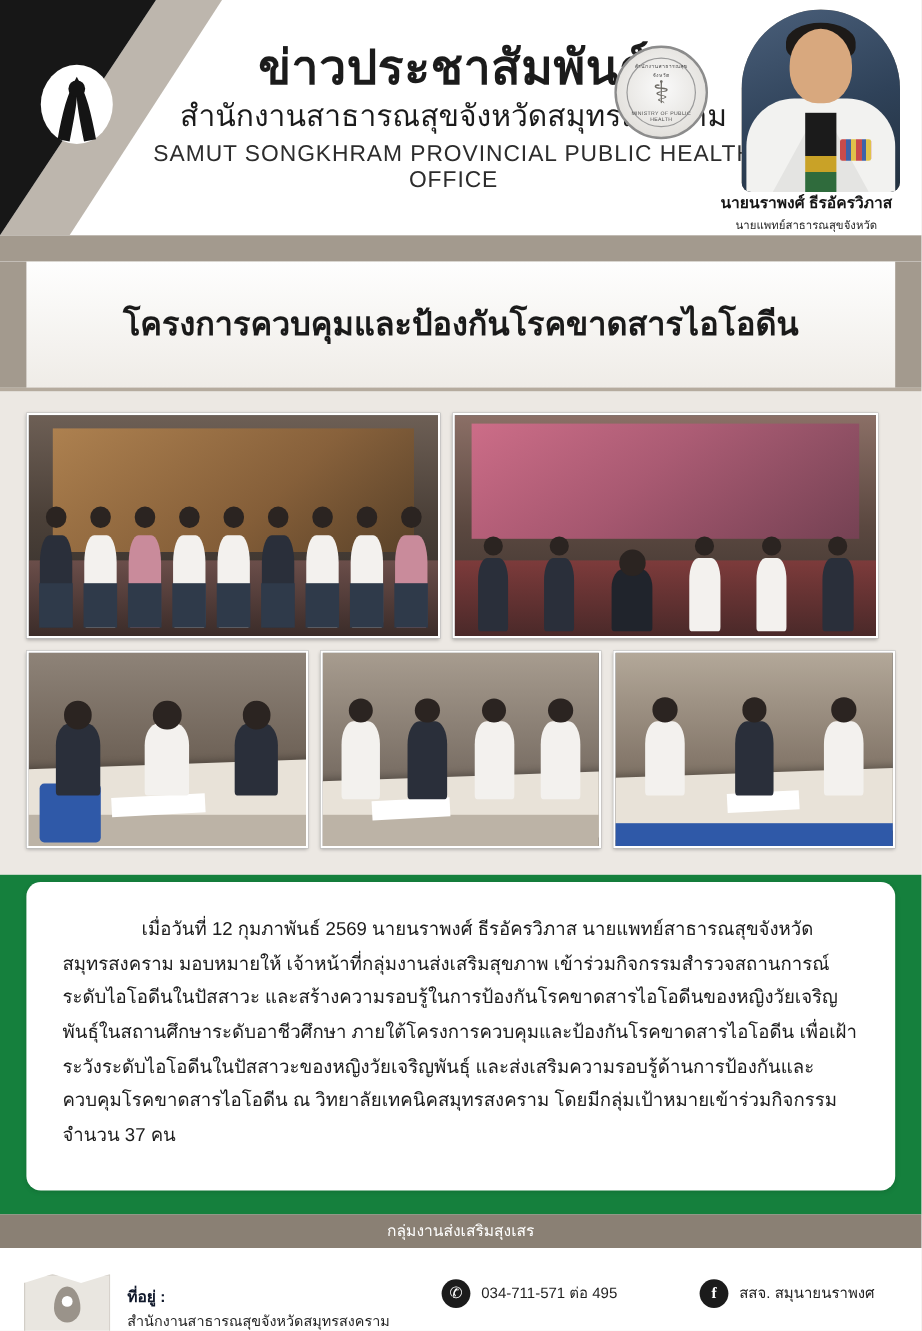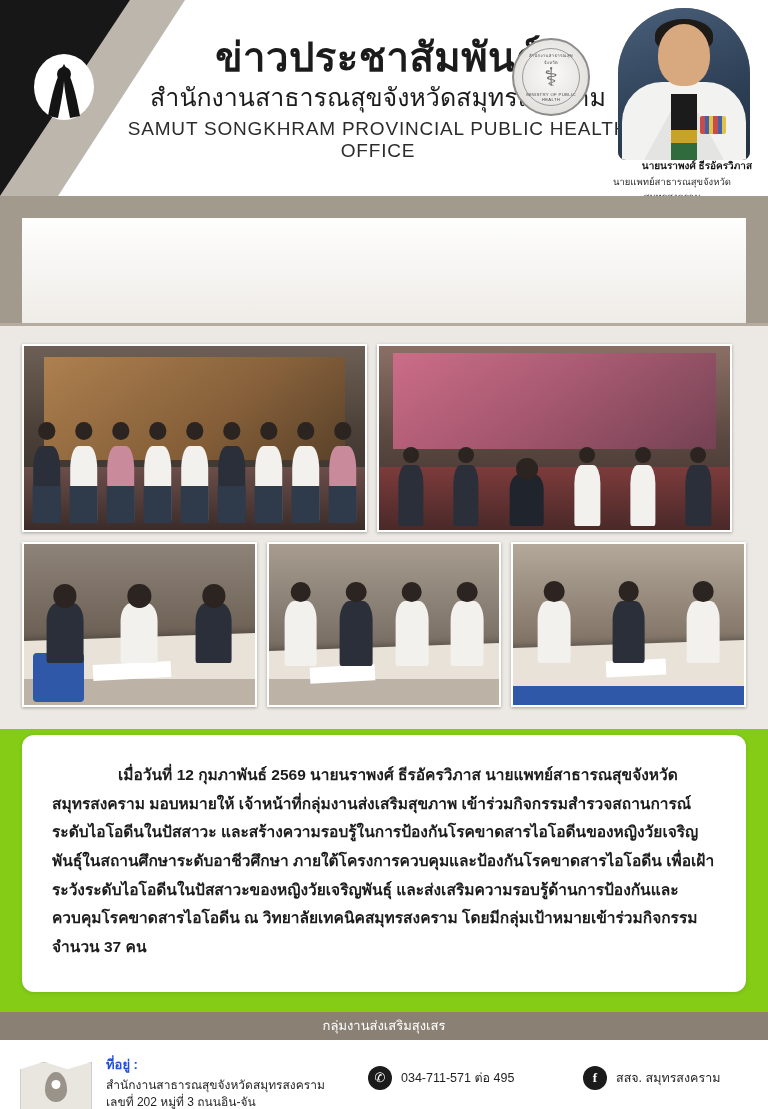--- a/index.html
+++ b/index.html
@@ -165,21 +165,21 @@
     border-radius: 2px;
   }
   .portrait-name {
     position: absolute;
     right: 16px; top: 158px;
     width: 160px;
     text-align: center;
     z-index: 7;
   }
   .portrait-name .nm {
-    font-size: 10px; font-weight: bold; color: #161616; text-align: right;
+    font-size: 13px; font-weight: bold; color: #161616;
   }
   .portrait-name .ps {
     font-size: 9.5px; color: #2a2a2a; margin-top: 1px;
   }
 
   
   .banner-strip {
     height: 22px;
     background: #a39a8e;
   }
@@ -305,23 +305,22 @@
   .ph-papers {
     position: absolute;
     left: 30%; bottom: 16%;
     width: 34%; height: 10%;
     background: #ffffff;
     transform: rotate(-3deg);
   }
 
   
   .text-wrap {
-    background: #84cc16;
+    background: #15803d;
     padding: 6px 22px 20px 22px;
-    font-weight: bold;
   }
   .text-card {
     background: #ffffff;
     border-radius: 12px;
     padding: 26px 30px 30px 30px;
     box-shadow: 0 1px 4px rgba(0,0,0,.12);
   }
   .text-card p {
     font-size: 15.5px;
     line-height: 1.85;
@@ -373,21 +372,21 @@
     transform: translateX(-50%);
     width: 9px; height: 9px;
     background: #ffffff;
     border-radius: 50%;
   }
   .addr {
     margin-left: 14px;
     flex: 0 0 250px;
   }
   .addr .label {
-    font-size: 13px; font-weight: bold; color: #1d4ed8; margin-bottom: 2px;
+    font-size: 13px; font-weight: bold; color: #0f172a; margin-bottom: 2px; margin-top: 16px;
   }
   .addr .line { font-size: 12px; color: #1f1f1f; line-height: 1.45; }
 
   .contacts {
     margin-left: 12px;
     flex: 1 1 auto;
     display: grid;
     grid-template-columns: 215px 1fr;
     grid-row-gap: 22px;
     align-content: start;
@@ -447,20 +446,21 @@
   <div class="portrait-name">
     <div class="nm">นายนราพงศ์ ธีรอัครวิภาส</div>
     <div class="ps">นายแพทย์สาธารณสุขจังหวัดสมุทรสงคราม</div>
   </div>
 </div>
 
 <div class="banner-strip"></div>
 <div class="banner">
   <div class="side l"></div>
   <div class="side r"></div>
+  <div class="banner-title">โครงการควบคุมและป้องกันโรคขาดสารไอโอดีน</div>
 </div>
 
 <div class="photos">
   <div class="photo-row row1">
     <div class="photo a">
       <div class="ph-inner">
         <div class="ph-stage"></div>
         <div class="ph-screen" style="background:linear-gradient(135deg,#b9874f 0%,#8e6338 60%,#5d4327 100%);"></div>
         <div class="ph-floor"></div>
         <div class="ph-people">
@@ -645,17 +645,17 @@
 
   </div>
 
   <div class="contacts">
     <div class="contact">
       <span class="cic">✆</span>
       <span>034-711-571 ต่อ 495</span>
     </div>
     <div class="contact">
       <span class="cic fb">f</span>
-      <span>สสจ. สมุทรสงคราม</span>
+      <span>สสจ. สมุนายนราพงศ</span>
     </div>
 
   </div>
 </div>
 
 </body></html>

